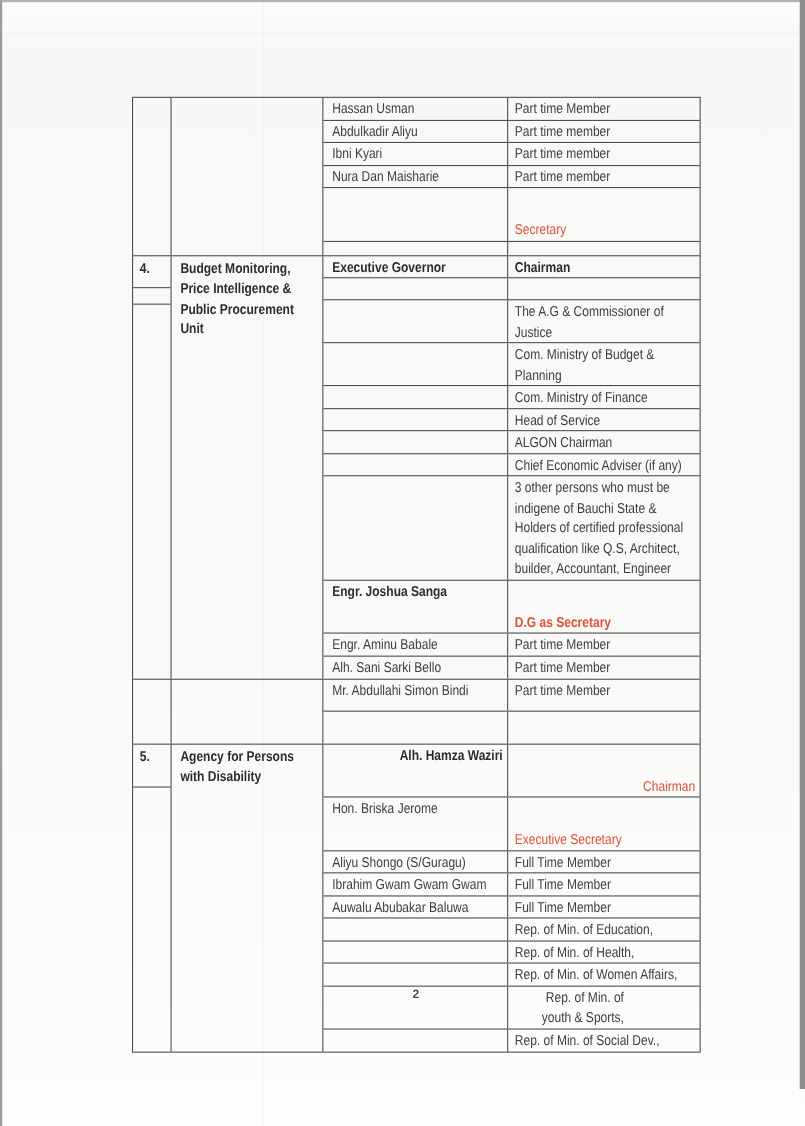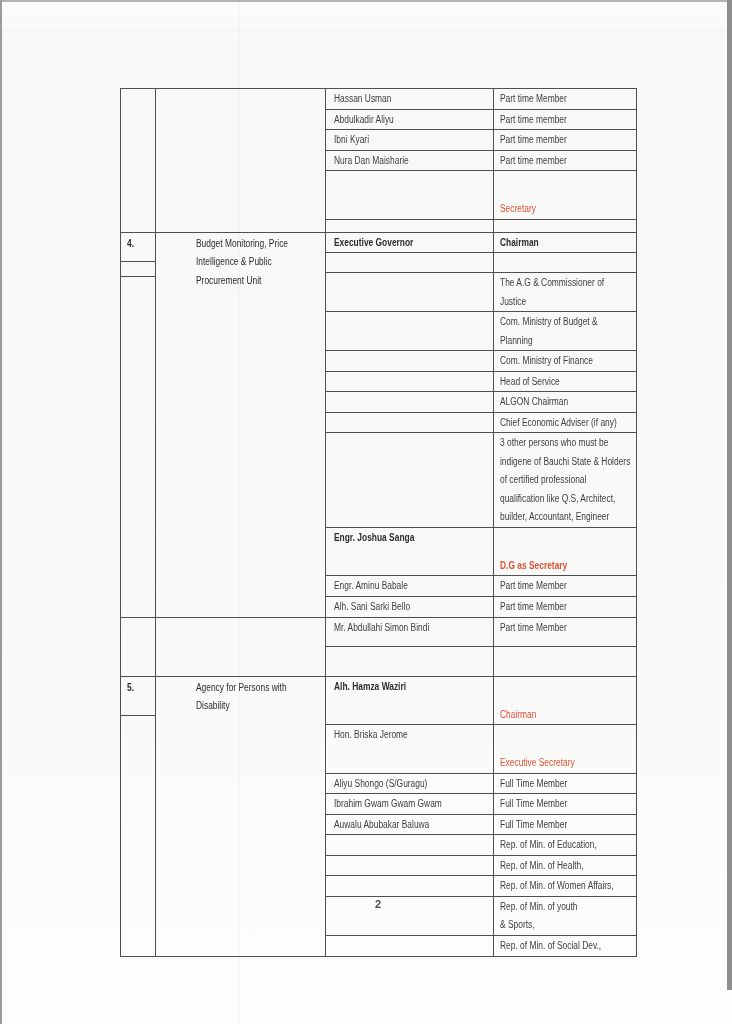--- a/index.html
+++ b/index.html
@@ -23,47 +23,47 @@
   .edge-left{position:absolute;left:0;top:0;width:2px;height:100%;background:#9b9b9b;}
   .edge-top{position:absolute;left:0;top:0;width:100%;height:2px;background:#b3b3b3;}
   .edge-right{position:absolute;right:0;top:0;width:5px;height:990px;background:#8e8e8e;}
   .fold-line{position:absolute;left:239px;top:0;width:1px;height:100%;background:rgba(110,110,110,0.05);}
   .band{position:absolute;left:0;top:30px;width:100%;height:1px;background:rgba(140,140,140,0.07);}
 
   .doc-table{
     position:absolute;left:120px;top:88px;width:517px;
     border:1.8px solid var(--border);
     color:var(--ink);
-    font-size:10px;
+    font-size:13px;
     line-height:18.5px;
   }
   .section{display:flex;}
   .section:not(:last-child){border-bottom:1.8px solid var(--border);}
   .col-num{
     width:35px;flex:0 0 35px;
     border-right:1.8px solid var(--border);
     padding:2px 2px 0 6px;
     position:relative;
     font-weight:bold;color:var(--ink-bold);
   }
   .col-num.sub2::before{content:"";position:absolute;left:0;right:0;top:28px;height:1.8px;background:var(--border);}
   .col-num.sub2::after{content:"";position:absolute;left:0;right:0;top:43px;height:1.8px;background:var(--border);}
   .col-num.sub1::before{content:"";position:absolute;left:0;right:0;top:38px;height:1.8px;background:var(--border);}
   .col-agency{
     width:138px;flex:0 0 138px;
     border-right:1.8px solid var(--border);
     padding:2px 5px 0 8px;
-    font-weight:normal;color:var(--ink-bold);margin-left:32px;
+    font-weight:bold;color:var(--ink-bold);
   }
   .col-rows{flex:1;display:flex;flex-direction:column;}
   .row{display:flex;min-height:20px;}
   .row:not(:last-child){border-bottom:1.8px solid var(--border);}
   .row.h12{min-height:12px;}
   .row.h29{min-height:29px;}
-  .row.h38{min-height:38px;}
+  .row.h38{min-height:38px;text-align:right;}
   .cell-name{
     width:168px;flex:0 0 168px;
     border-right:1.8px solid var(--border);
     padding:1px 4px 0 8px;
   }
   .cell-role{flex:1;padding:1px 4px 0 6px;}
   .bold{font-weight:bold;color:var(--ink-bold);}
   .red{color:var(--accent);margin-top:28px;}
   
   .t{display:block;width:119%;transform:scaleX(0.8403);transform-origin:0 0;}

